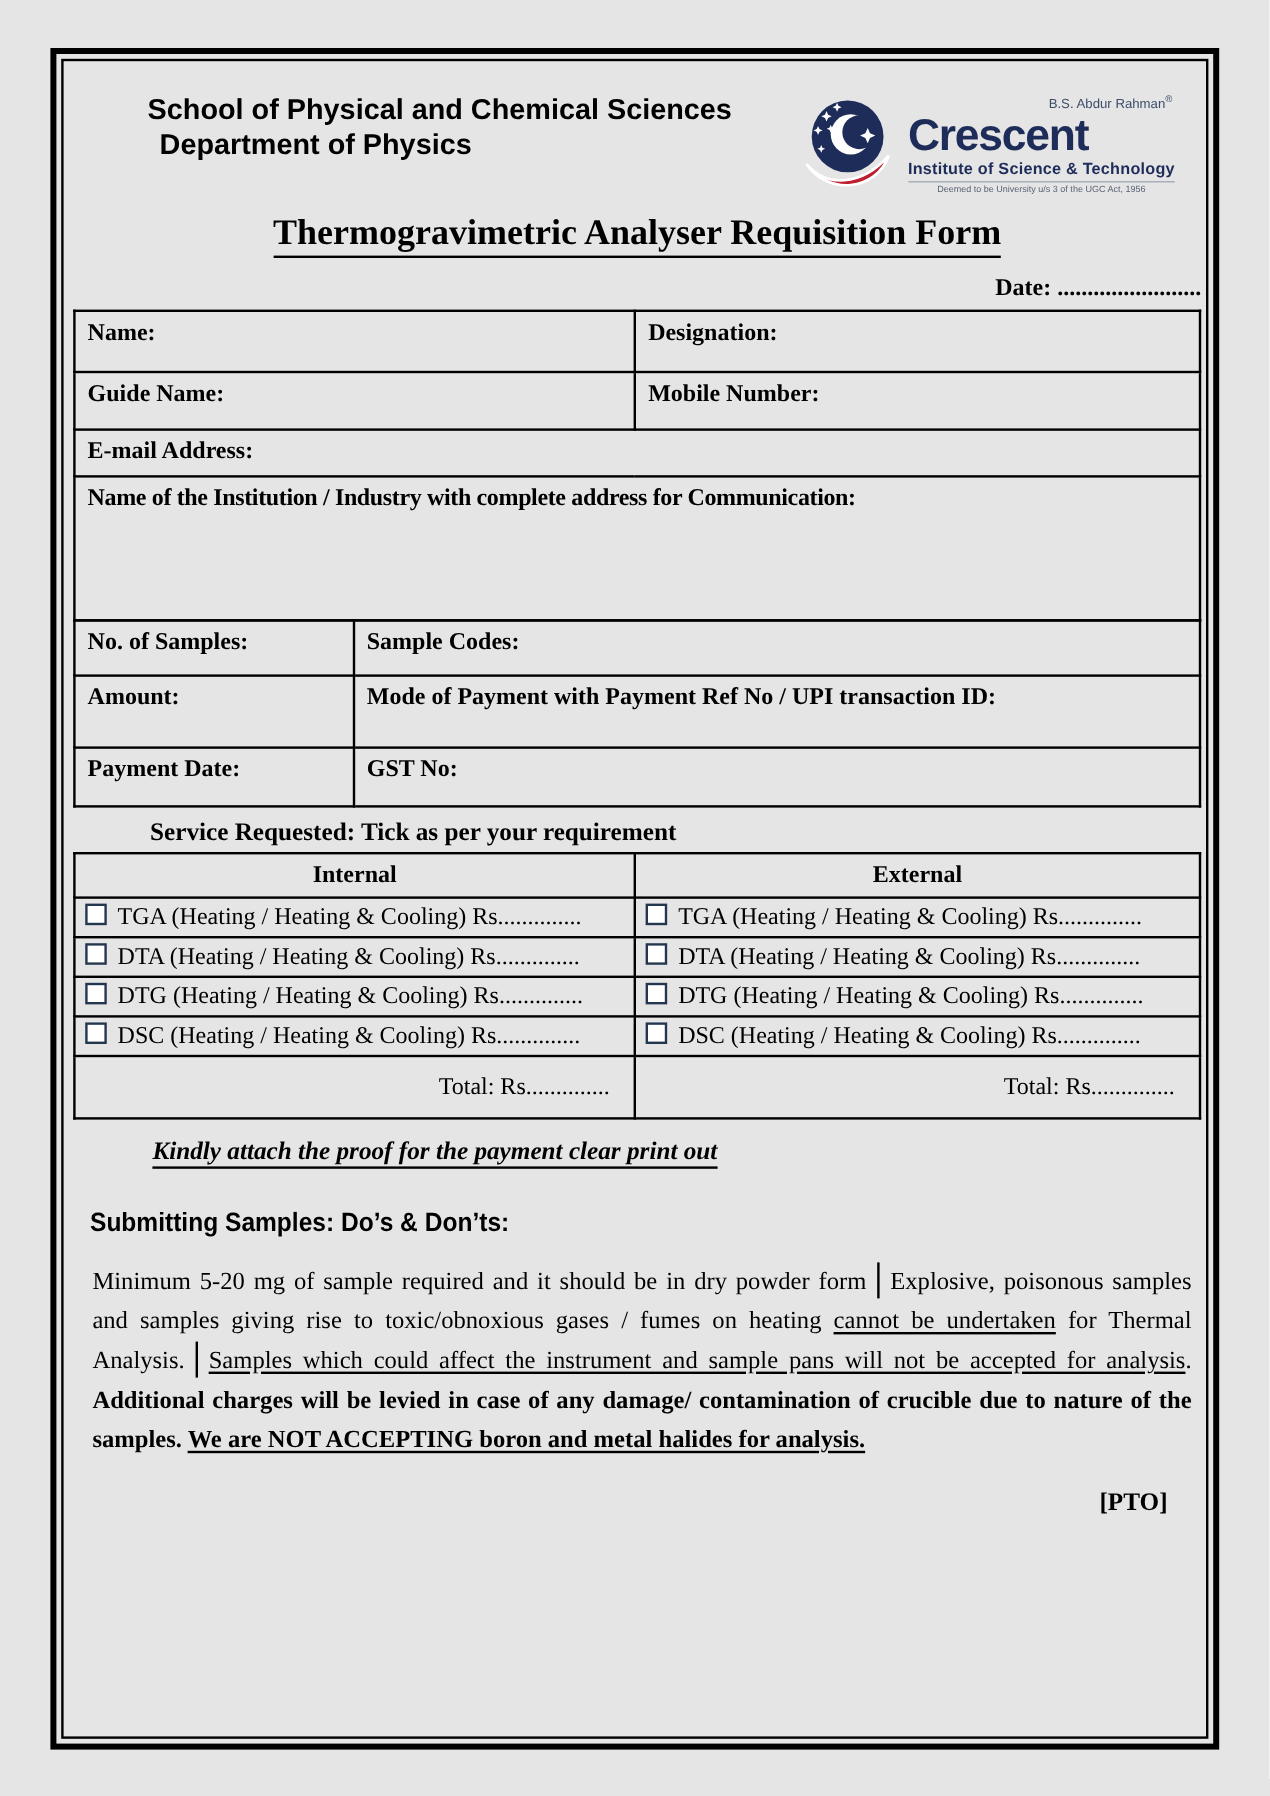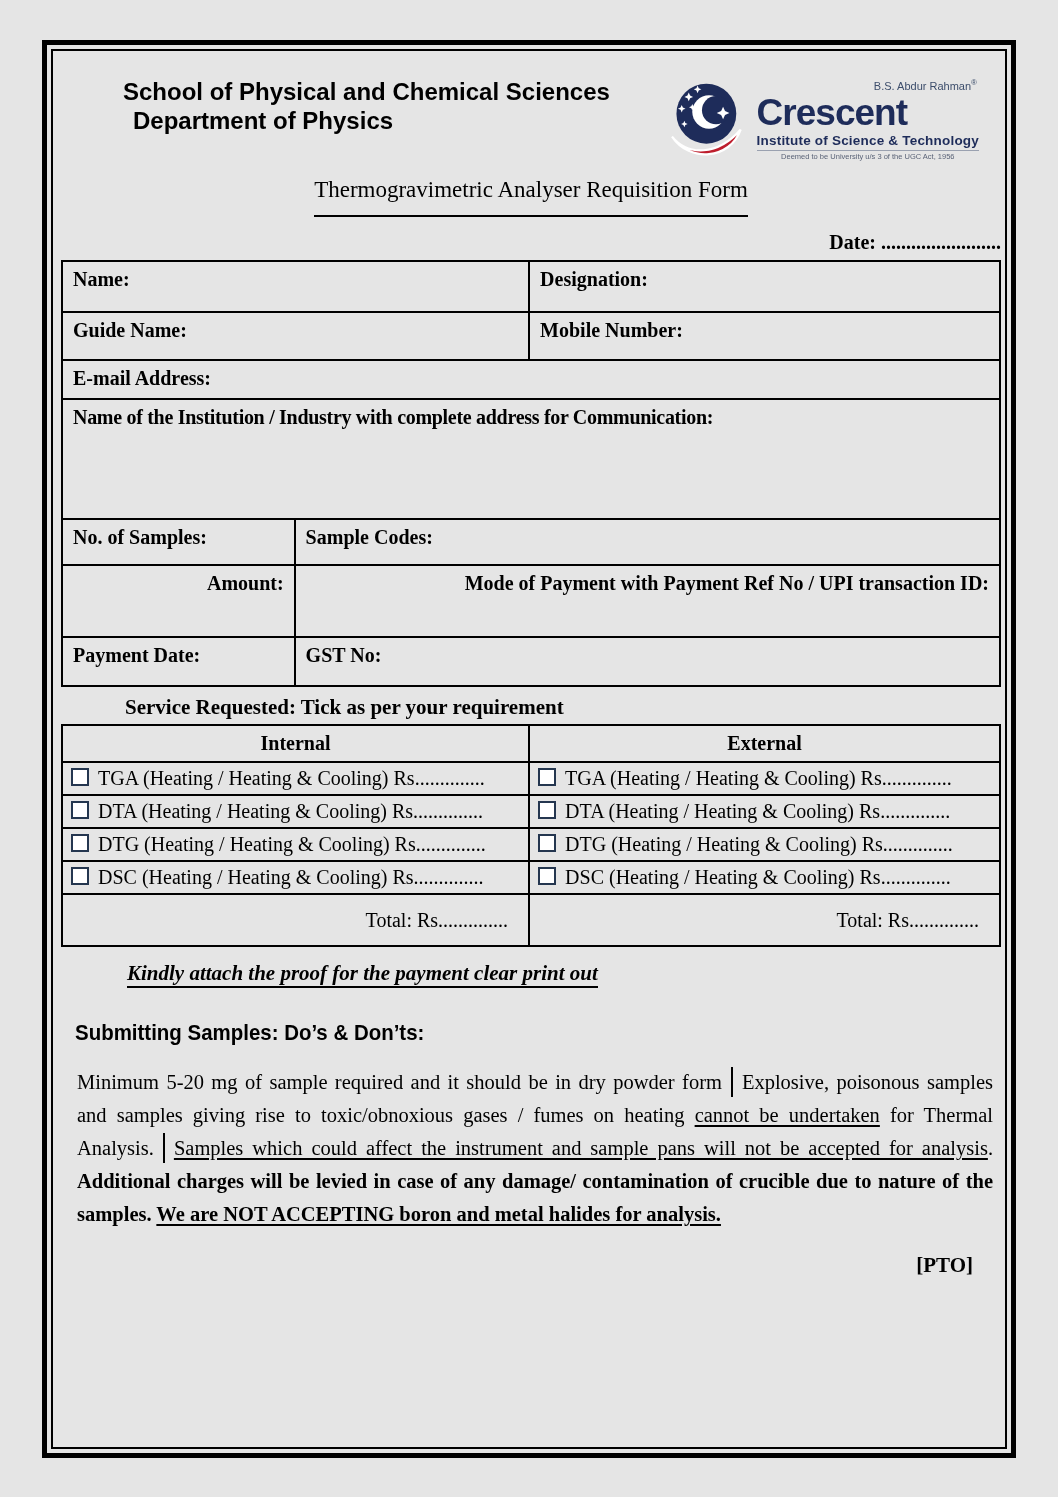--- a/index.html
+++ b/index.html
@@ -19,34 +19,34 @@
   .logo-mark{width:88px;height:92px;flex:0 0 auto;}
   .logo-text{margin-left:4px;font-family:"Liberation Sans", sans-serif;line-height:1;}
   .logo-tm{font-size:11px;color:#3c4d6b;text-align:right;padding-right:2px;margin-top:2px;}
   .logo-tm sup{font-size:8px;}
   .logo-brand{font-size:37px;font-weight:bold;color:#1e2c5a;letter-spacing:-1px;margin-top:2px;}
   .logo-tagline{font-size:13.5px;font-weight:bold;color:#1e2c5a;margin-top:3px;letter-spacing:0.2px;}
   .logo-sub{font-size:7.5px;color:#5a6377;margin-top:3px;text-align:center;border-top:1px solid #9aa1b0;padding-top:2px;}
 
   
   .title-row{text-align:center;margin-top:12px;}
-  .title{display:inline-block;font-size:23px;font-weight:normal;
-         border-bottom:2.5px solid #000;padding-bottom:12px;}
+  .title{display:inline-block;font-size:30px;font-weight:bold;
+         border-bottom:2.5px solid #000;padding-bottom:2px;}
   .date-row{text-align:right;font-size:20px;font-weight:bold;margin:14px 0 6px 0;padding-right:0px;}
 
   
   table{border-collapse:collapse;width:100%;table-layout:fixed;}
   td{border:2px solid #000;vertical-align:top;padding:6px 10px;
      font-size:20px;font-weight:bold;box-sizing:border-box;overflow:hidden;}
   .tbl{margin-top:-2px;}
   .tbl:first-of-type{margin-top:0;}
   .c50l{width:49.8%;} .c50r{width:50.2%;margin-top:17px;}
   .c25l{width:24.8%;} .c75r{width:75.2%;}
   tr.h51 td{height:51px;} tr.h48 td{height:48px;} tr.h52 td{height:39px;}
-  tr.h120 td{height:120px;} tr.h65 td{height:46px;} tr.h60 td{height:72px;text-align:right;}
+  tr.h120 td{height:120px;} tr.h65 td{height:46px;} tr.h60 td{height:60px;}
   tr.h49 td{height:49px;} tr.h56 td{height:56px;} tr.h79 td{height:79px;}
   .cond{letter-spacing:-0.3px;}
 
   
   .svc-heading{font-size:21px;font-weight:bold;margin:8px 0 6px 64px;}
   .svc td{font-weight:normal;vertical-align:middle;padding:4px 8px;}
   .svc tr.sh td{height:37px;text-align:center;font-weight:bold;font-size:20px;}
   .svc tr.sr td{height:22px;font-size:20px;white-space:nowrap;}
   .svc tr.st td{height:52px;text-align:right;padding-right:20px;font-size:20px;}
   .chk{display:inline-block;width:14px;height:14px;border:2.5px solid #24364f;

